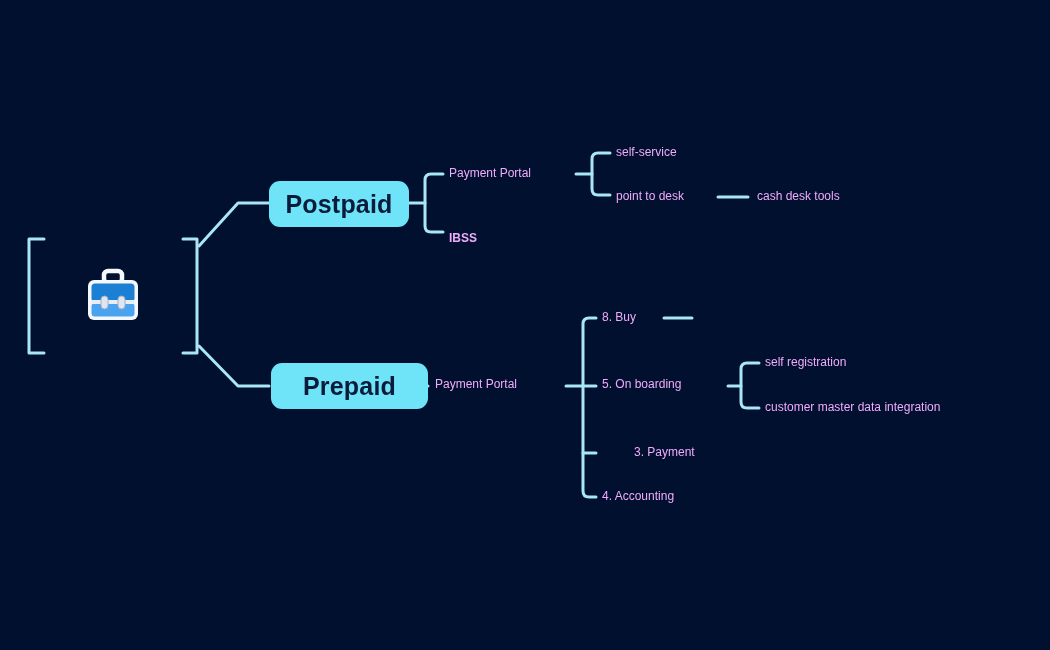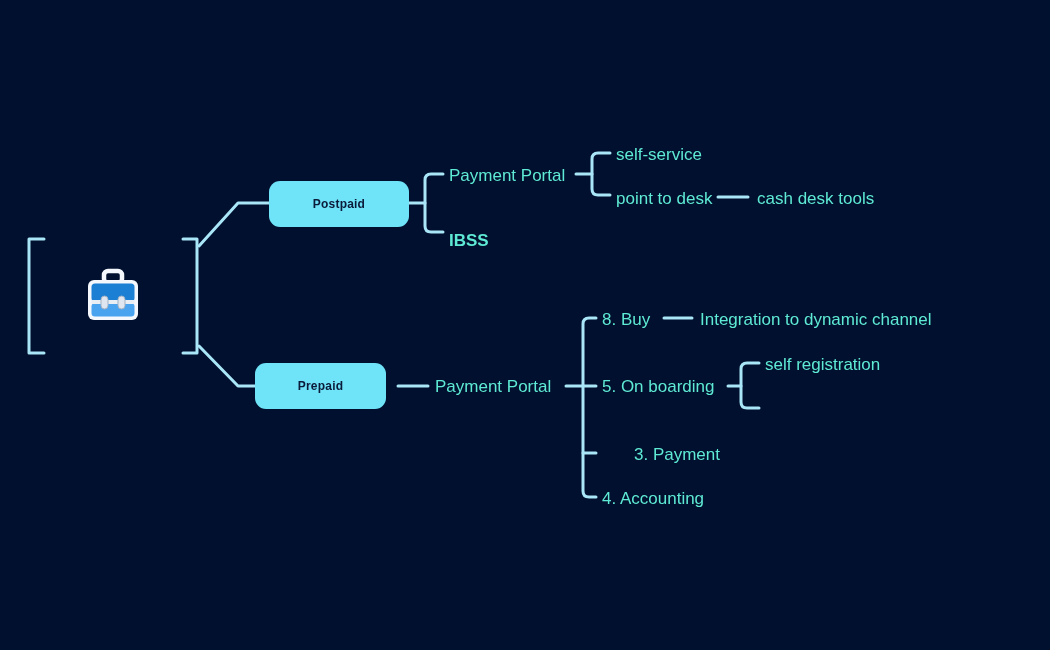--- a/index.html
+++ b/index.html
@@ -20,30 +20,30 @@
     left: 0; top: 0;
     width: 1050px;
     height: 650px;
   }
   .node-box {
     position: absolute;
     background: #6fe4f8;
     color: #0b1b3a;
     border-radius: 11px;
     font-weight: bold;
-    font-size: 12px;
+    font-size: 25px;
     display: flex;
     align-items: center;
     justify-content: center;
     letter-spacing: 0.2px;
   }
   .leaf {
     position: absolute;
-    color: #5eead4;
-    font-size: 17px;
+    color: #f0abfc;
+    font-size: 12px;
     white-space: nowrap;
     line-height: 1;
   }
   .root-icon {
     position: absolute;
   }
 </style>
 </head>
 <body>
 
@@ -98,21 +98,21 @@
 
       <rect x="17" y="29" width="7" height="13" rx="3.5" ry="3.5" fill="#dfe6ef" stroke="#9fb0c4" stroke-width="1"></rect>
       <rect x="34" y="29" width="7" height="13" rx="3.5" ry="3.5" fill="#dfe6ef" stroke="#9fb0c4" stroke-width="1"></rect>
     </svg>
   </div>
 
   <div class="node-box" style="left:269px; top:181px; width:140px; height:46px;">
     <span>Postpaid</span>
   </div>
 
-  <div class="node-box" style="left:255px; top:363px; width:131px; height:46px;">
+  <div class="node-box" style="left:271px; top:363px; width:157px; height:46px;">
     <span>Prepaid</span>
   </div>
 
   <div class="leaf" style="left:449px; top:167px;">
     <span>Payment Portal</span>
   </div>
 
   <div class="leaf" style="left:449px; top:232px;font-weight:bold;">
     <span>IBSS</span>
   </div>
@@ -130,32 +130,32 @@
   </div>
 
   <div class="leaf" style="left:435px; top:378px;">
     <span>Payment Portal</span>
   </div>
 
   <div class="leaf" style="left:602px; top:311px;">
     <span>8. Buy</span>
   </div>
 
-  <div class="leaf" style="left:700px; top:311px;">
-    <span>Integration to dynamic channel</span>
-  </div>
 
   <div class="leaf" style="left:602px; top:378px;">
     <span>5. On boarding</span>
   </div>
 
   <div class="leaf" style="left:765px; top:356px;text-align:right;">
     <span>self registration</span>
   </div>
 
+  <div class="leaf" style="left:765px; top:401px;">
+    <span>customer master data integration</span>
+  </div>
 
   <div class="leaf" style="left:602px; top:446px;margin-left:32px;">
     <span>3. Payment</span>
   </div>
 
   <div class="leaf" style="left:602px; top:490px;">
     <span>4. Accounting</span>
   </div>
 
 </div>

